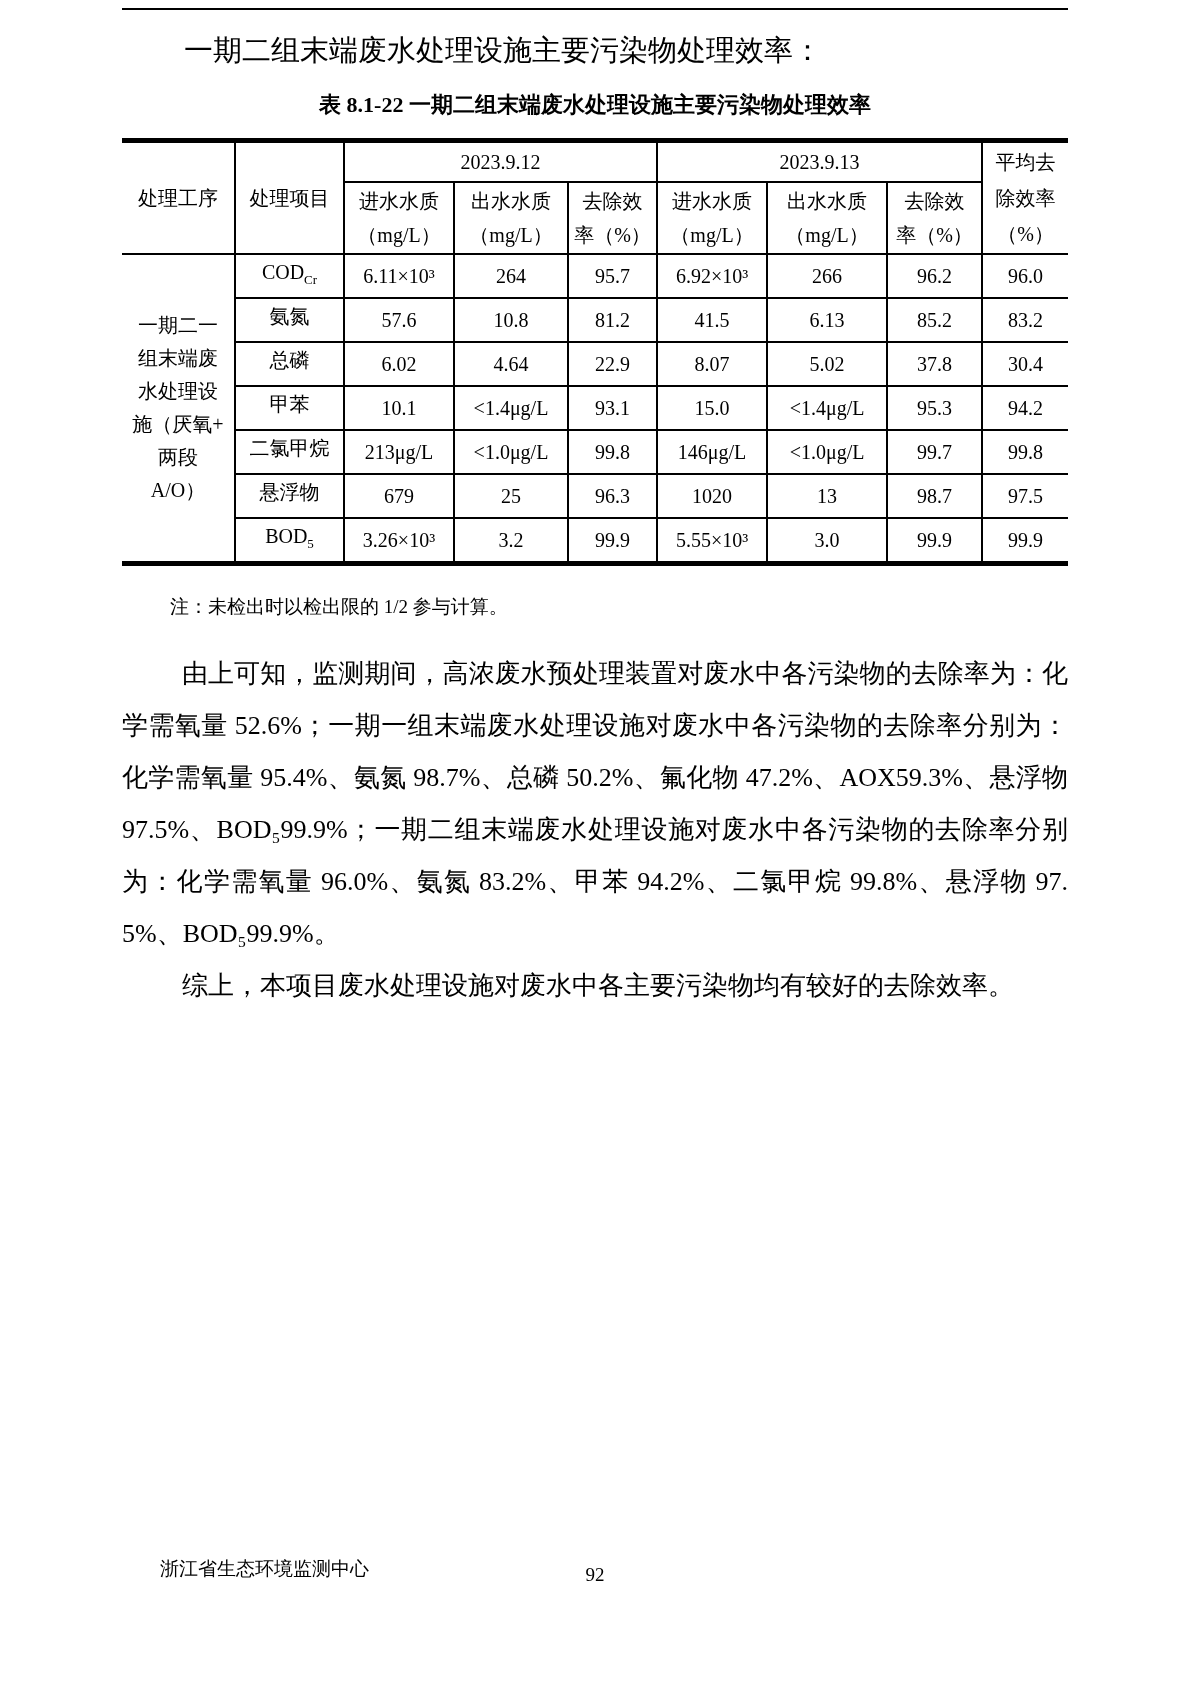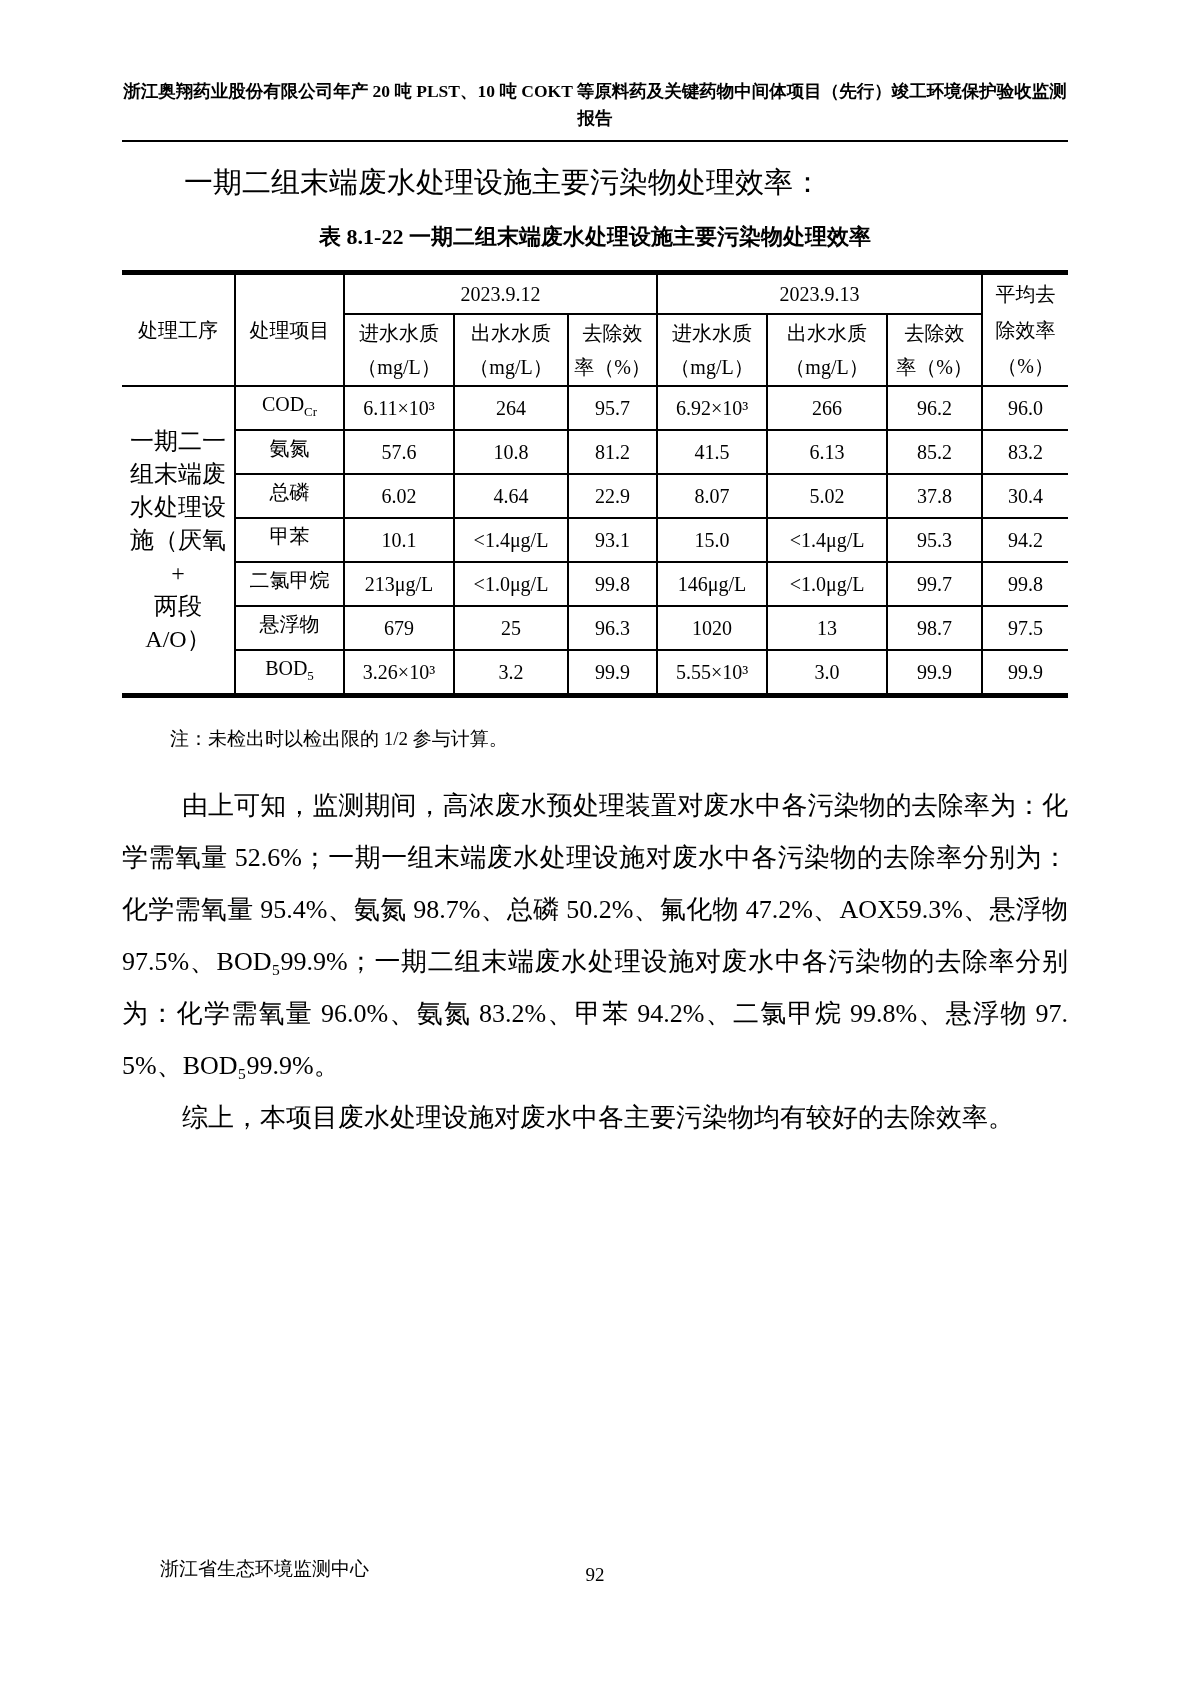--- a/index.html
+++ b/index.html
@@ -60,21 +60,21 @@
     white-space: pre-line;
     font-weight: normal;
     padding: 1px 2px;
     line-height: 33px;
   }
   table.data-table .first-col { border-left: 0; }
   table.data-table .last-col  { border-right: 0; }
   tr.h1 th { height: 38px; line-height: 36px; }
   tr.h2 th { height: 70px; line-height: 34px; }
   tr.datarow td { height: 33px; }
-  td.process-cell { line-height: 36px; font-size: 24px; }
+  td.process-cell { line-height: 36px; font-size: 20px; }
   sub { font-size: 13px; }
 
   .table-note {
     margin-top: 28px;
     padding-left: 48px;
     font-size: 19px;
   }
 
   .body-text { margin-top: 28px; }
   .body-text p {
@@ -93,21 +93,20 @@
   }
   .footer .org { position: absolute; left: 38px; top: 8px; }
   .footer .page-num { position: absolute; left: 0; width: 100%; text-align: center; top: 16px; }
 </style>
 </head>
 <body>
 
 <div class="page">
   <div class="content">
 
-    <div class="page-header">浙江奥翔药业股份有限公司年产 20 吨 PLST、10 吨 COKT 等原料药及关键药物中间体项目（先行）竣工环境保护验收监测报告</div>
     <hr class="header-rule">
 
     <div class="intro-line">一期二组末端废水处理设施主要污染物处理效率：</div>
 
     <div class="table-caption">表 8.1-22  一期二组末端废水处理设施主要污染物处理效率</div>
 
     <table class="data-table">
       <colgroup>
         <col style="width:113px">
           <col style="width:109px">

